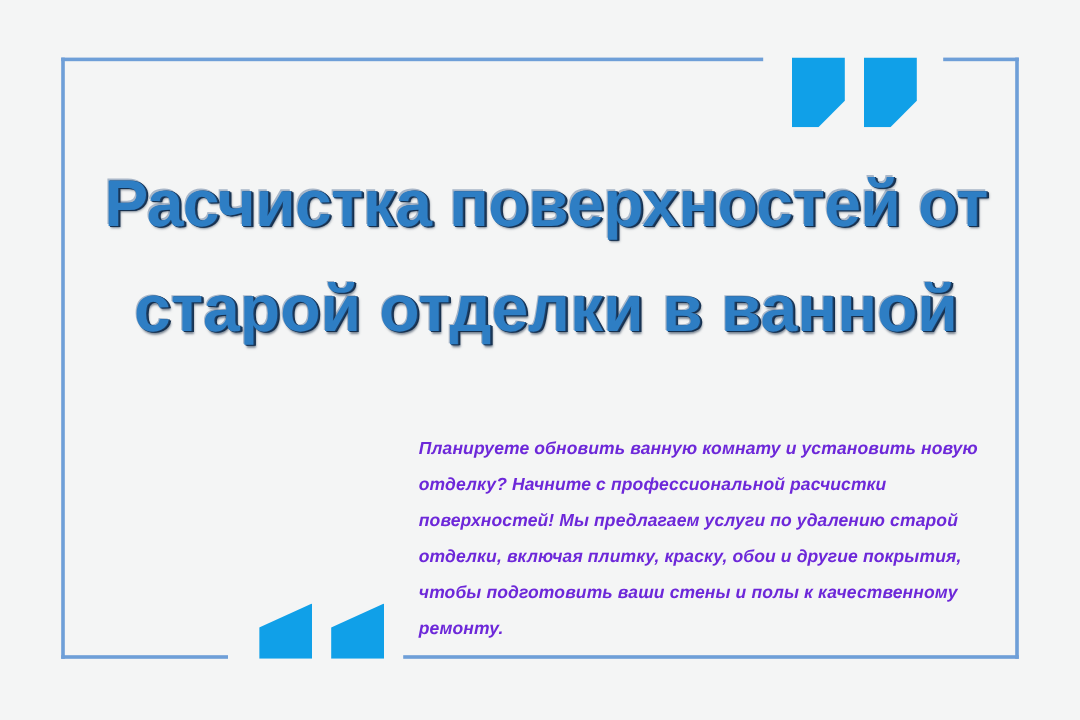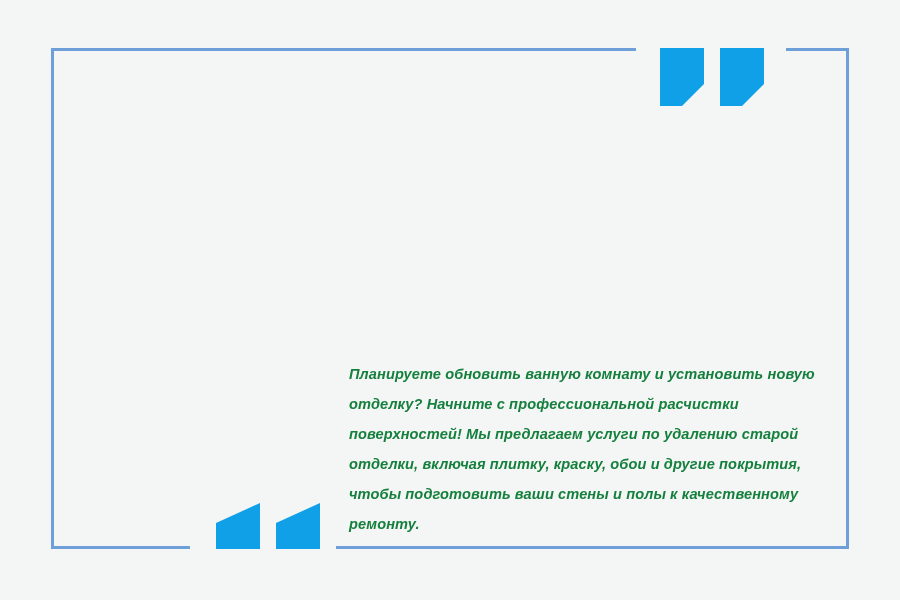--- a/index.html
+++ b/index.html
@@ -67,21 +67,21 @@
   #body-copy {
     position: absolute;
     left: 349px;
     top: 344px;
     width: 470px;
     font-family: "Liberation Sans Narrow", "Liberation Sans", "DejaVu Sans", sans-serif;
     font-style: italic;
     font-weight: 600;
     font-size: 14.6px;
     line-height: 30px;
-    color: #15803d;
+    color: #6d28d9;
     letter-spacing: 0.1px;
     z-index: 3;
   }
 
   
   .quote-group {
     position: absolute;
     z-index: 5;
     line-height: 0;
   }
@@ -107,16 +107,20 @@
     </svg>
   </div>
 
   <div class="quote-group" id="quote-bottom-left">
     <svg width="110" height="46" viewBox="0 0 110 46" xmlns="http://www.w3.org/2000/svg" aria-hidden="true">
       <polygon points="44,0 44,46 0,46 0,20" fill="#10a0e8"></polygon>
       <polygon points="104,0 104,46 60,46 60,20" fill="#10a0e8"></polygon>
     </svg>
   </div>
 
+  <h1 id="headline">
+    <span class="hl-line hl-line-1">Расчистка поверхностей от</span>
+    <span class="hl-line hl-line-2">старой отделки в ванной</span>
+  </h1>
 
   <p id="body-copy">Планируете обновить ванную комнату и установить новую отделку? Начните с профессиональной расчистки поверхностей! Мы предлагаем услуги по удалению старой отделки, включая плитку, краску, обои и другие покрытия, чтобы подготовить ваши стены и полы к качественному ремонту.</p>
 
 </div>
 
 </body></html>

